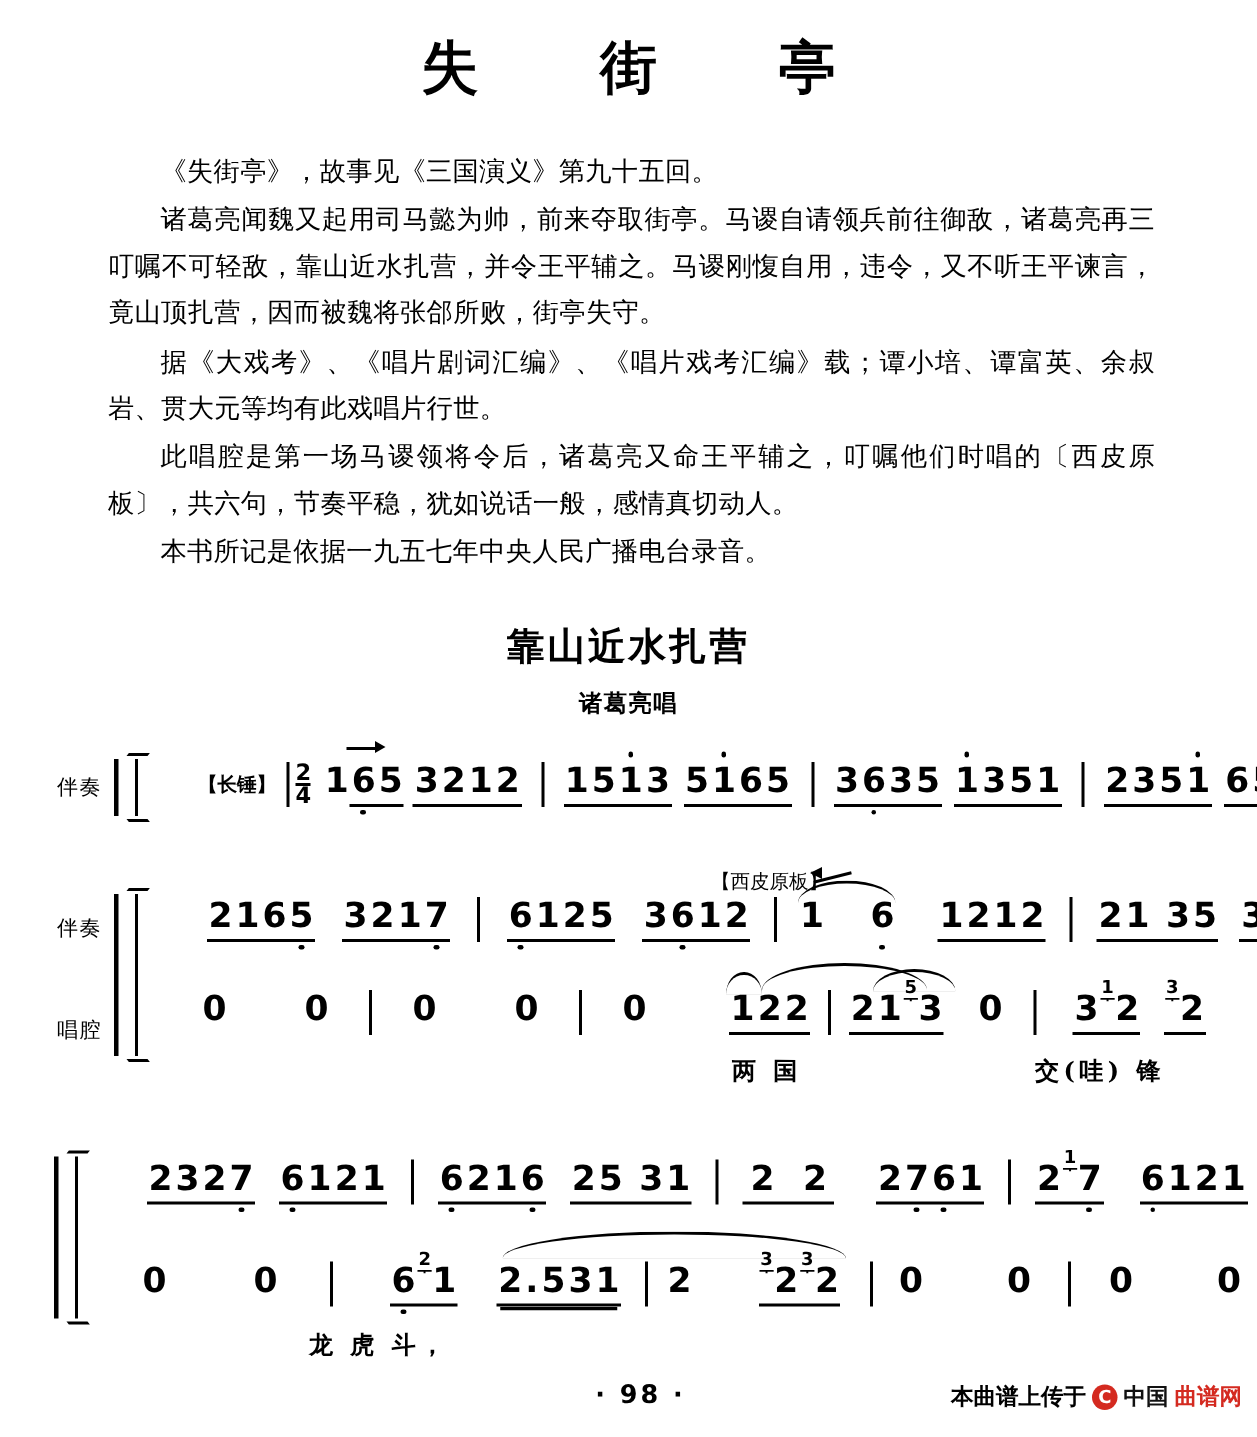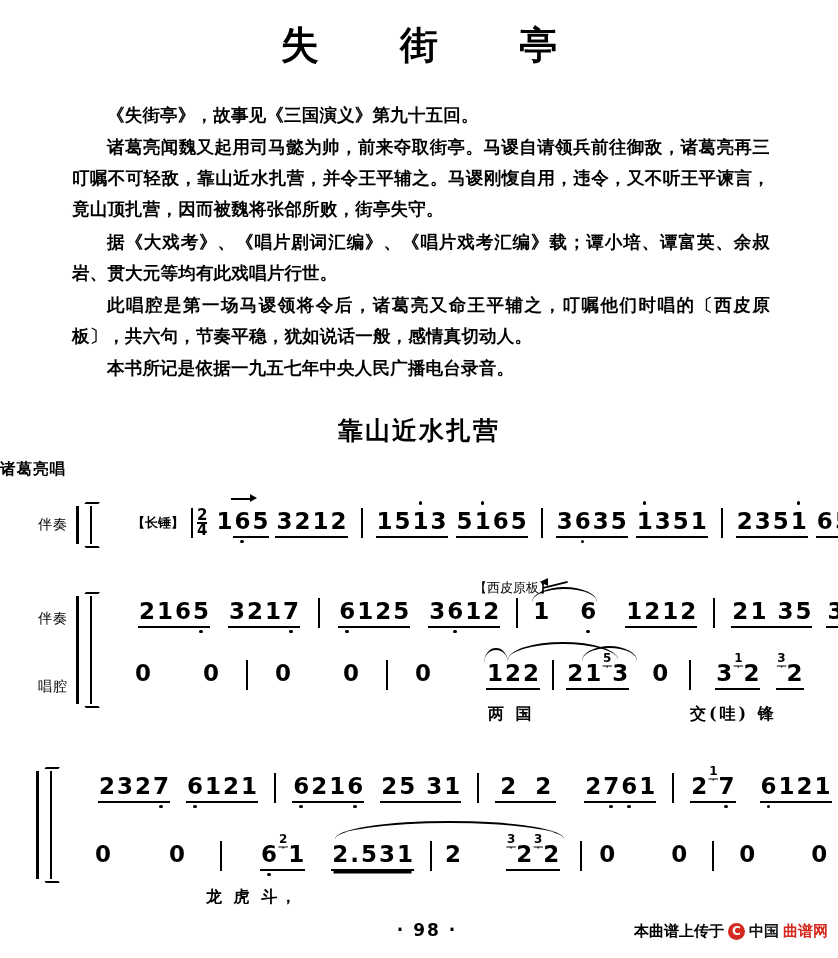--- a/index.html
+++ b/index.html
@@ -28,33 +28,33 @@
   
   .prose{
     margin:36px 68px 0 72px;
     font-size:17.5px;
     line-height:1.78;
     text-align:justify;
     font-family:"DejaVu Sans","Liberation Sans",sans-serif;
     letter-spacing:0.2px;
   }
   .prose p{margin:0 0 1px 0;}
-  .indent{text-indent:2em;font-weight:bold;}
+  .indent{text-indent:2em;}
 
   
   .song-title{
     text-align:center;
     font-size:25px;
     font-weight:bold;
     font-family:"DejaVu Serif","Liberation Serif",serif;
     margin-top:30px;
     letter-spacing:2px;
   }
   .song-by{
-    text-align:left;
+    text-align:center;
     font-size:15.5px;
     font-family:"DejaVu Sans","Liberation Sans",sans-serif;
     font-weight:bold;
     margin-top:12px;
     letter-spacing:1px;
   }
 
   
   .score{position:relative;margin-top:20px;}
 

